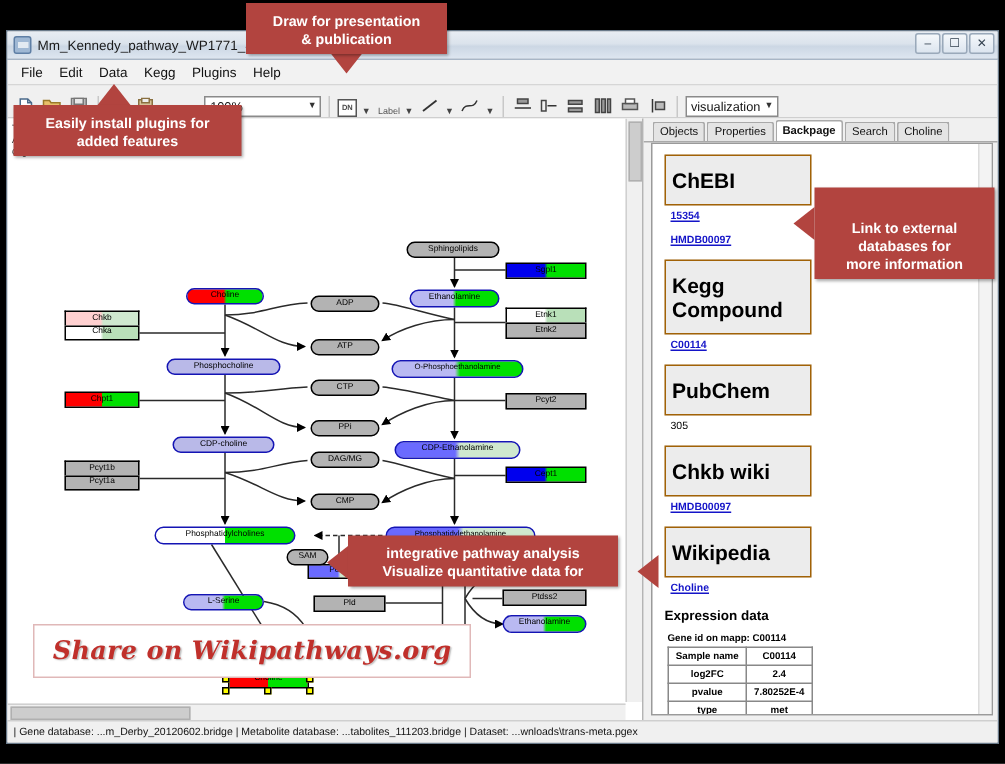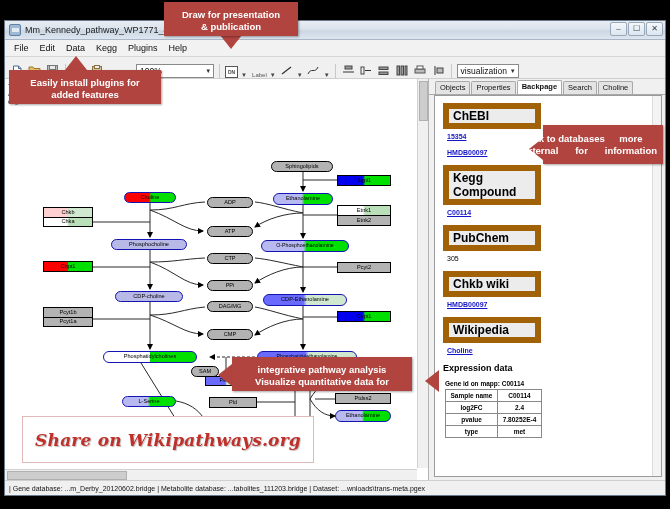--- a/index.html
+++ b/index.html
@@ -176,23 +176,23 @@
     border-radius:2px 2px 0 0;
   }
   .ptab.active { background:#fff; font-weight:bold; padding-bottom:3px; }
   #panel-body {
     flex:1; background:#fff; margin:0 3px 3px 5px;
     border:1px solid #9a9a9a;
     position:relative; overflow:hidden;
     padding:7px 0 0 8px;
   }
   .bp-head {
-    width:98px; border:6px solid #a16207; background:#ececec;
-    font-size:12px; font-weight:bold; color:#000;
-    padding:0 4px; margin-bottom:4px;
+    width:98px; border:1px solid #a16207; background:#ececec;
+    font-size:14px; font-weight:bold; color:#000;
+    padding:8px 4px; margin-bottom:4px;
   }
   .bp-link {
     font-size:7px; color:#1414c8; text-decoration:underline;
     margin:0 0 9px 4px; font-weight:bold;
   }
   .bp-plain { font-size:7px; color:#000; margin:0 0 9px 4px; }
   .bp-section {
     font-size:9px; font-weight:bold; color:#000; margin: 2px 0 7px 0;
   }
   .bp-geneid { font-size:6.5px; color:#000; margin:0 0 2px 2px; font-weight:bold;}
@@ -244,21 +244,21 @@
     border-bottom:14px solid #b2443f;
   }
   .arrow-left {
     position:absolute; width:0;height:0; z-index:49;
     border-top:11px solid transparent;
     border-bottom:11px solid transparent;
     border-right:14px solid #b2443f;
   }
   #share-banner {
     position:absolute; left:22px; top:416px;
-    width:292px; height:47px;
+    width:292px; height:36px;
     background:#fff;
     border:1px solid #e0b8b8;
     display:flex; align-items:center; justify-content:center;
     z-index:55;
   }
   #share-banner span {
     font-family:"DejaVu Serif", serif;
     font-style:italic; font-weight:bold;
     font-size:17px; color:#c0302b;
     text-shadow: 1px 1px 1px rgba(0,0,0,.25);
@@ -646,21 +646,21 @@
     <div>&amp; publication</div>
   </div>
   <div class="arrow-down" style="left:220px;top:35px"></div>
 
   <div class="callout" style="left:9px;top:70px;width:152px;height:34px;flex-direction:column">
     <div>Easily install plugins for</div>
     <div>added features</div>
   </div>
   <div class="arrow-up" style="left:65px;top:56px"></div>
 
-  <div class="callout" style="left:543px;top:125px;width:120px;height:39px;flex-direction:row">
+  <div class="callout" style="left:543px;top:125px;width:120px;height:61px;flex-direction:column">
     <div>Link  to external</div>
     <div>databases  for</div>
     <div>more information</div>
   </div>
   <div class="arrow-left" style="left:529px;top:138px"></div>
 
   <div class="callout" style="left:232px;top:357px;width:180px;height:34px;flex-direction:column">
     <div>integrative pathway analysis</div>
     <div>Visualize quantitative data  for</div>
   </div>

